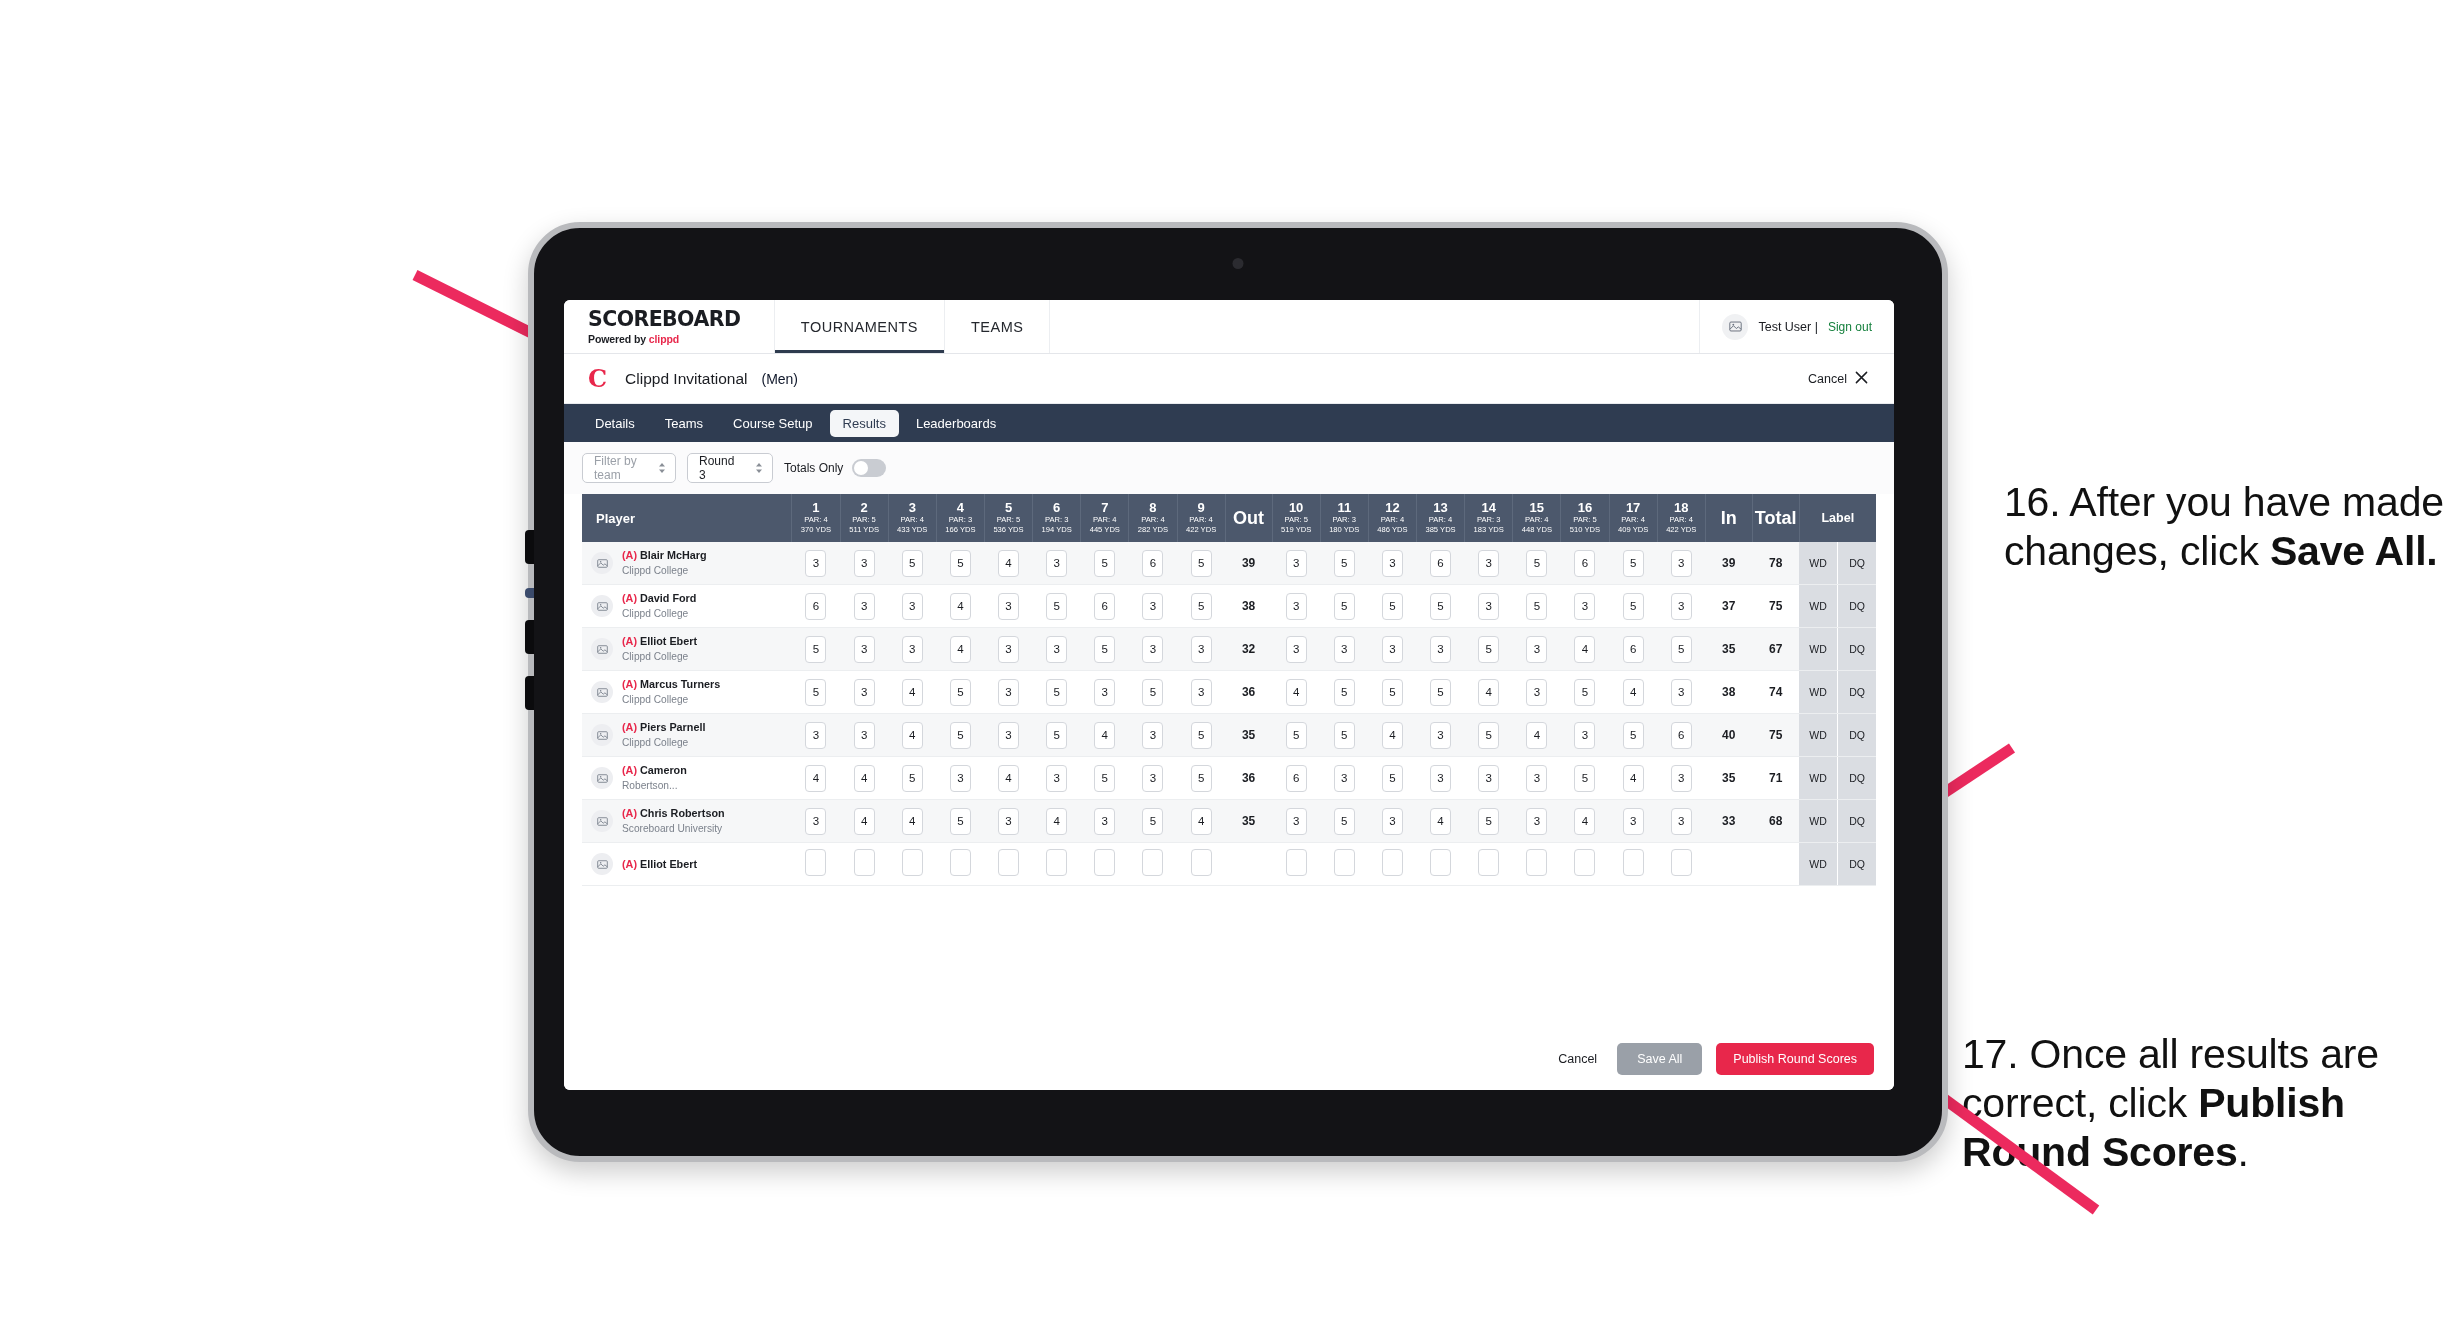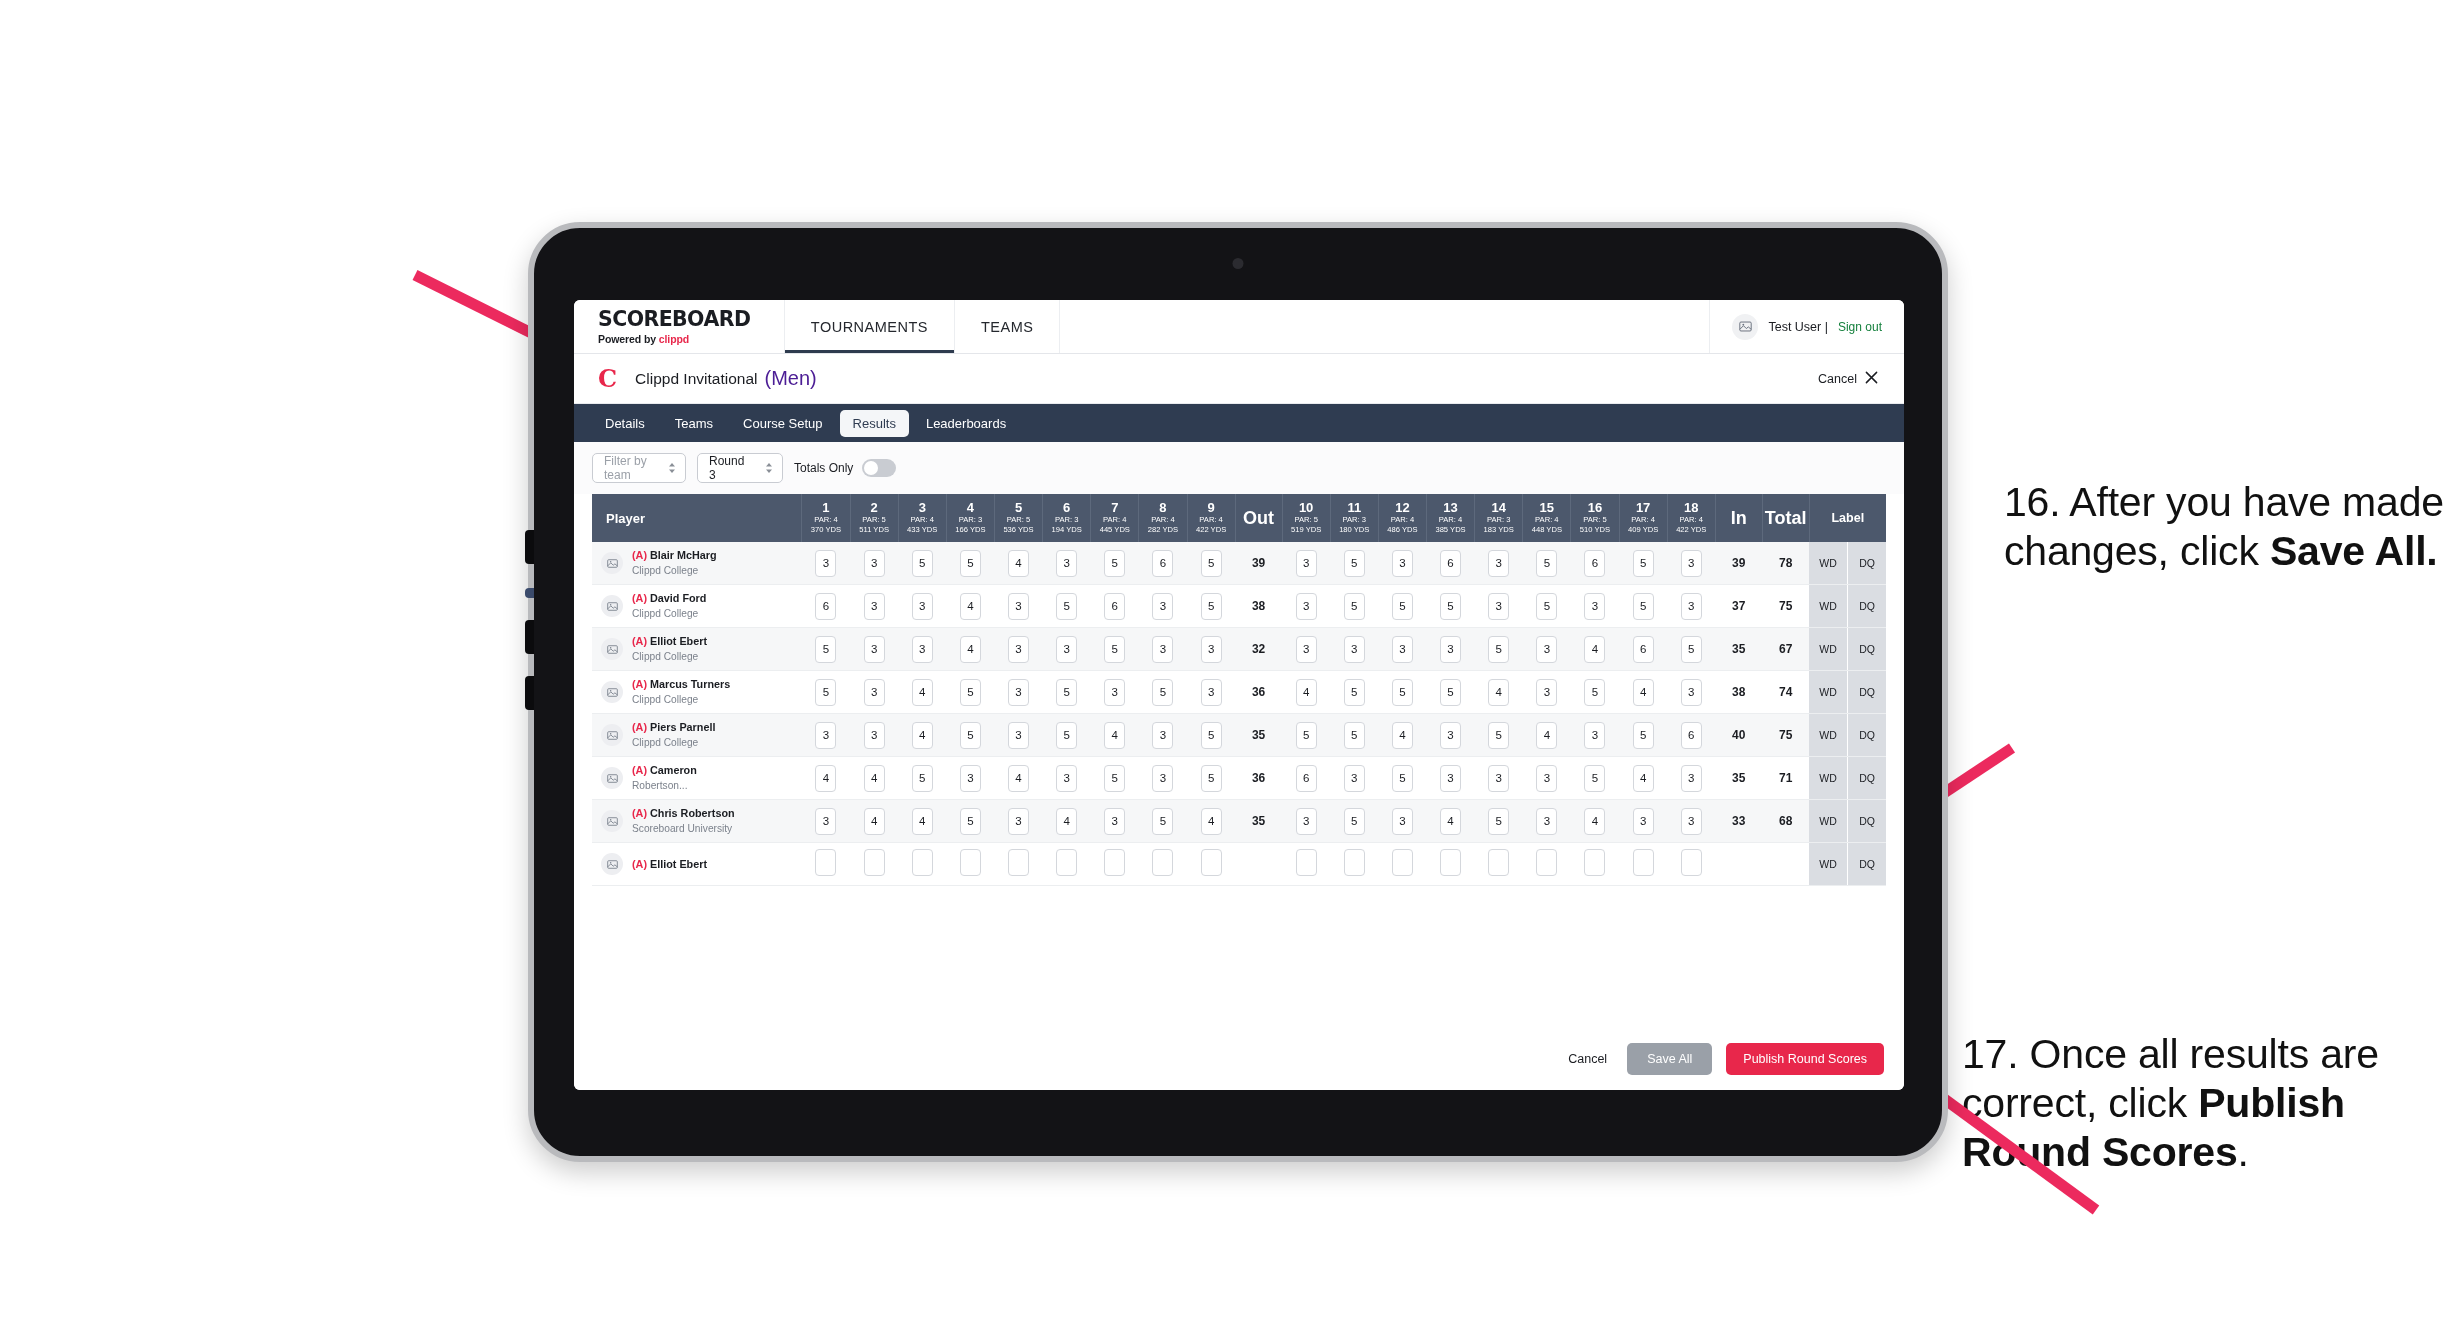--- a/index.html
+++ b/index.html
@@ -33,21 +33,21 @@
     position: absolute;
     left: 528px; top: 222px;
     width: 1420px; height: 940px;
     background: #131316;
     border-radius: 52px;
     border: 6px solid #b9babd;
     box-shadow: 0 10px 26px rgba(0,0,0,0.20);
   }
   #tablet-inner {
     position: absolute;
-    left: 40px; top: 72px;
+    left: 30px; top: 72px;
     width: 1330px; height: 790px;
     background: #ffffff;
     border-radius: 6px;
     overflow: hidden;
   }
   .tablet-btn {
     position: absolute; left: -9px;
     width: 9px; border-radius: 4px 0 0 4px;
     background: #0b0b0d;
   }
@@ -111,21 +111,21 @@
   
   #tourn-header {
     height: 50px; display:flex; align-items:center;
     padding: 0 26px 0 24px; border-bottom:1px solid #e9ebee; background:#fff;
   }
   #clippd-c {
     font-family:"DejaVu Serif", serif; font-weight:700; font-size:24px;
     color:#e8274b; line-height:1; margin-right:18px;
   }
   #tourn-name { font-size:15.5px; color:#1b1d22; }
-  #tourn-gender { font-size:20px; color:#4c1d95; margin-left:7px; }
+  #tourn-gender { font-size:14px; color:#0f172a; margin-left:14px; }
   #tourn-spacer { flex:1; }
   #cancel-x { display:flex; align-items:center; gap:8px; font-size:12.5px; color:#1b1d22; cursor:pointer; }
 
   
   #tabstrip {
     background:#2f3c51; height:38px; display:flex; align-items:center;
     padding: 0 18px; gap: 4px;
   }
   .tab {
     font-size: 13px; color:#ffffff; padding: 6px 13px; border-radius:5px;

